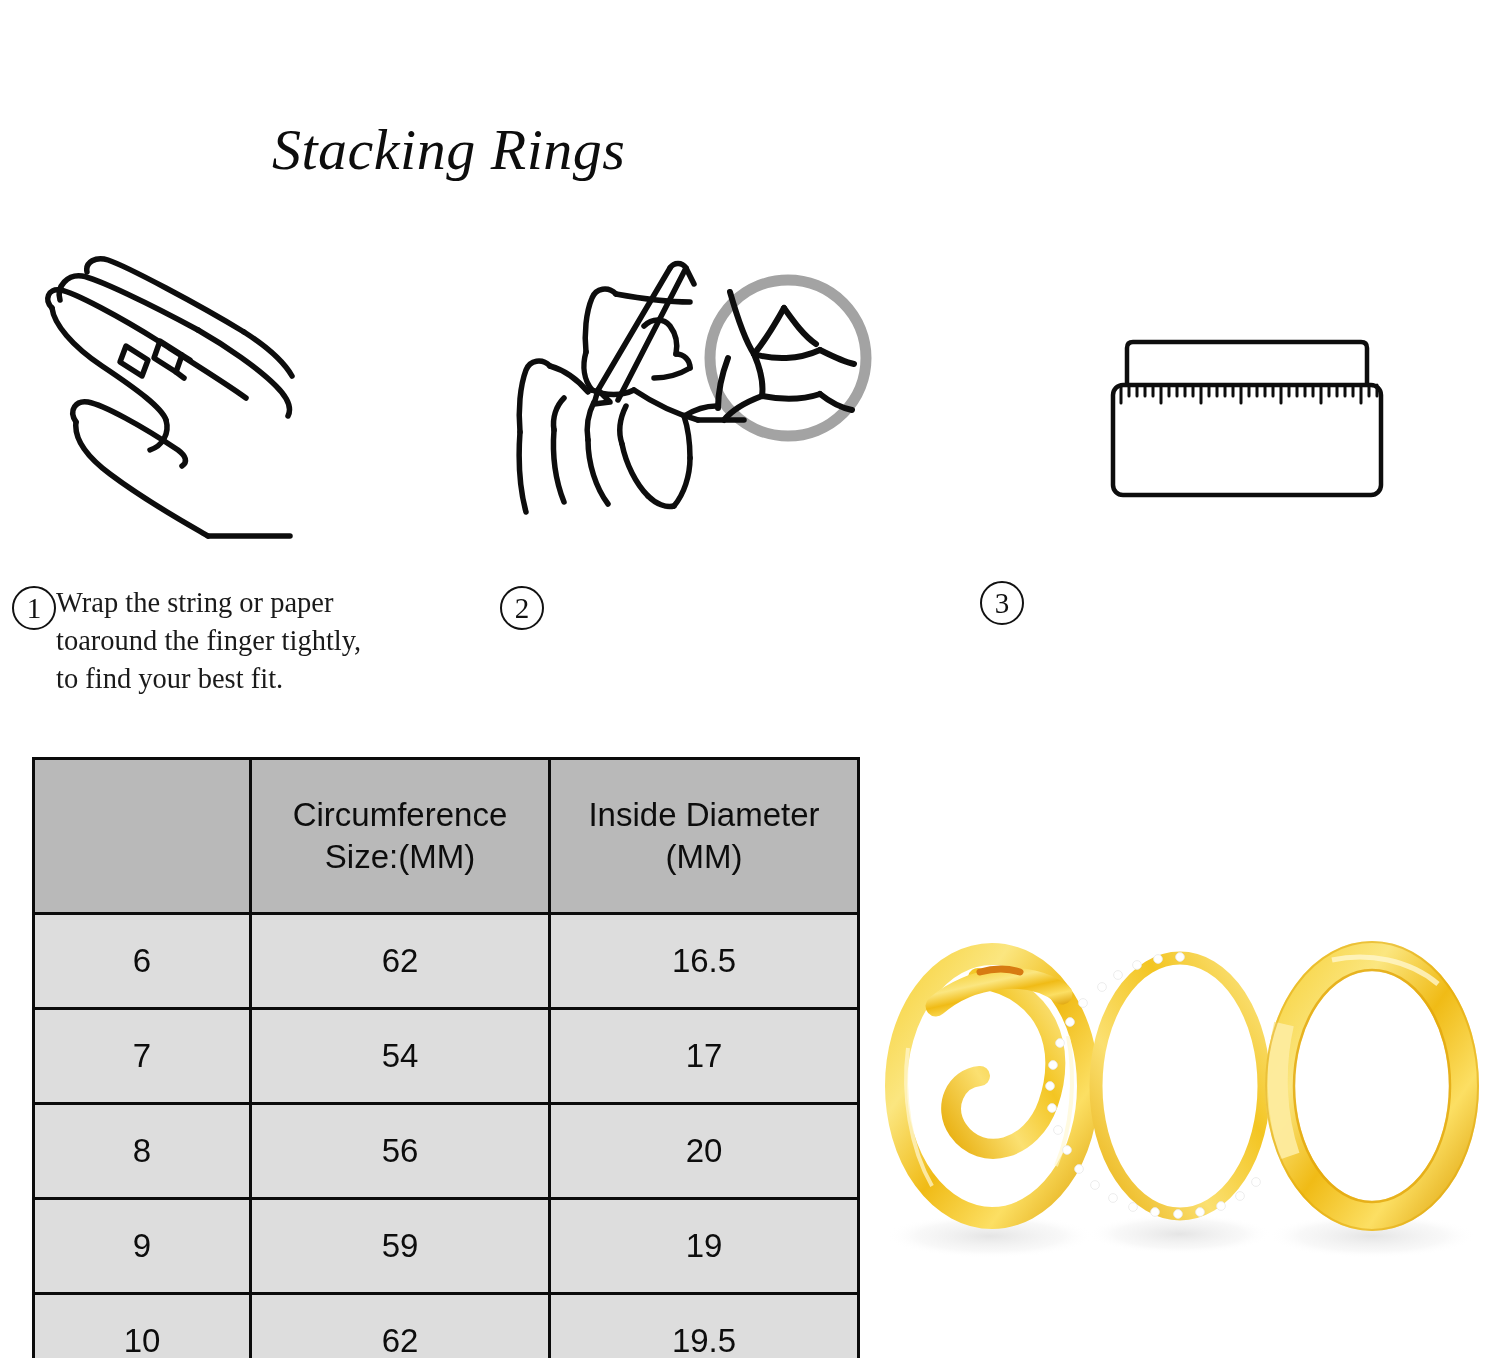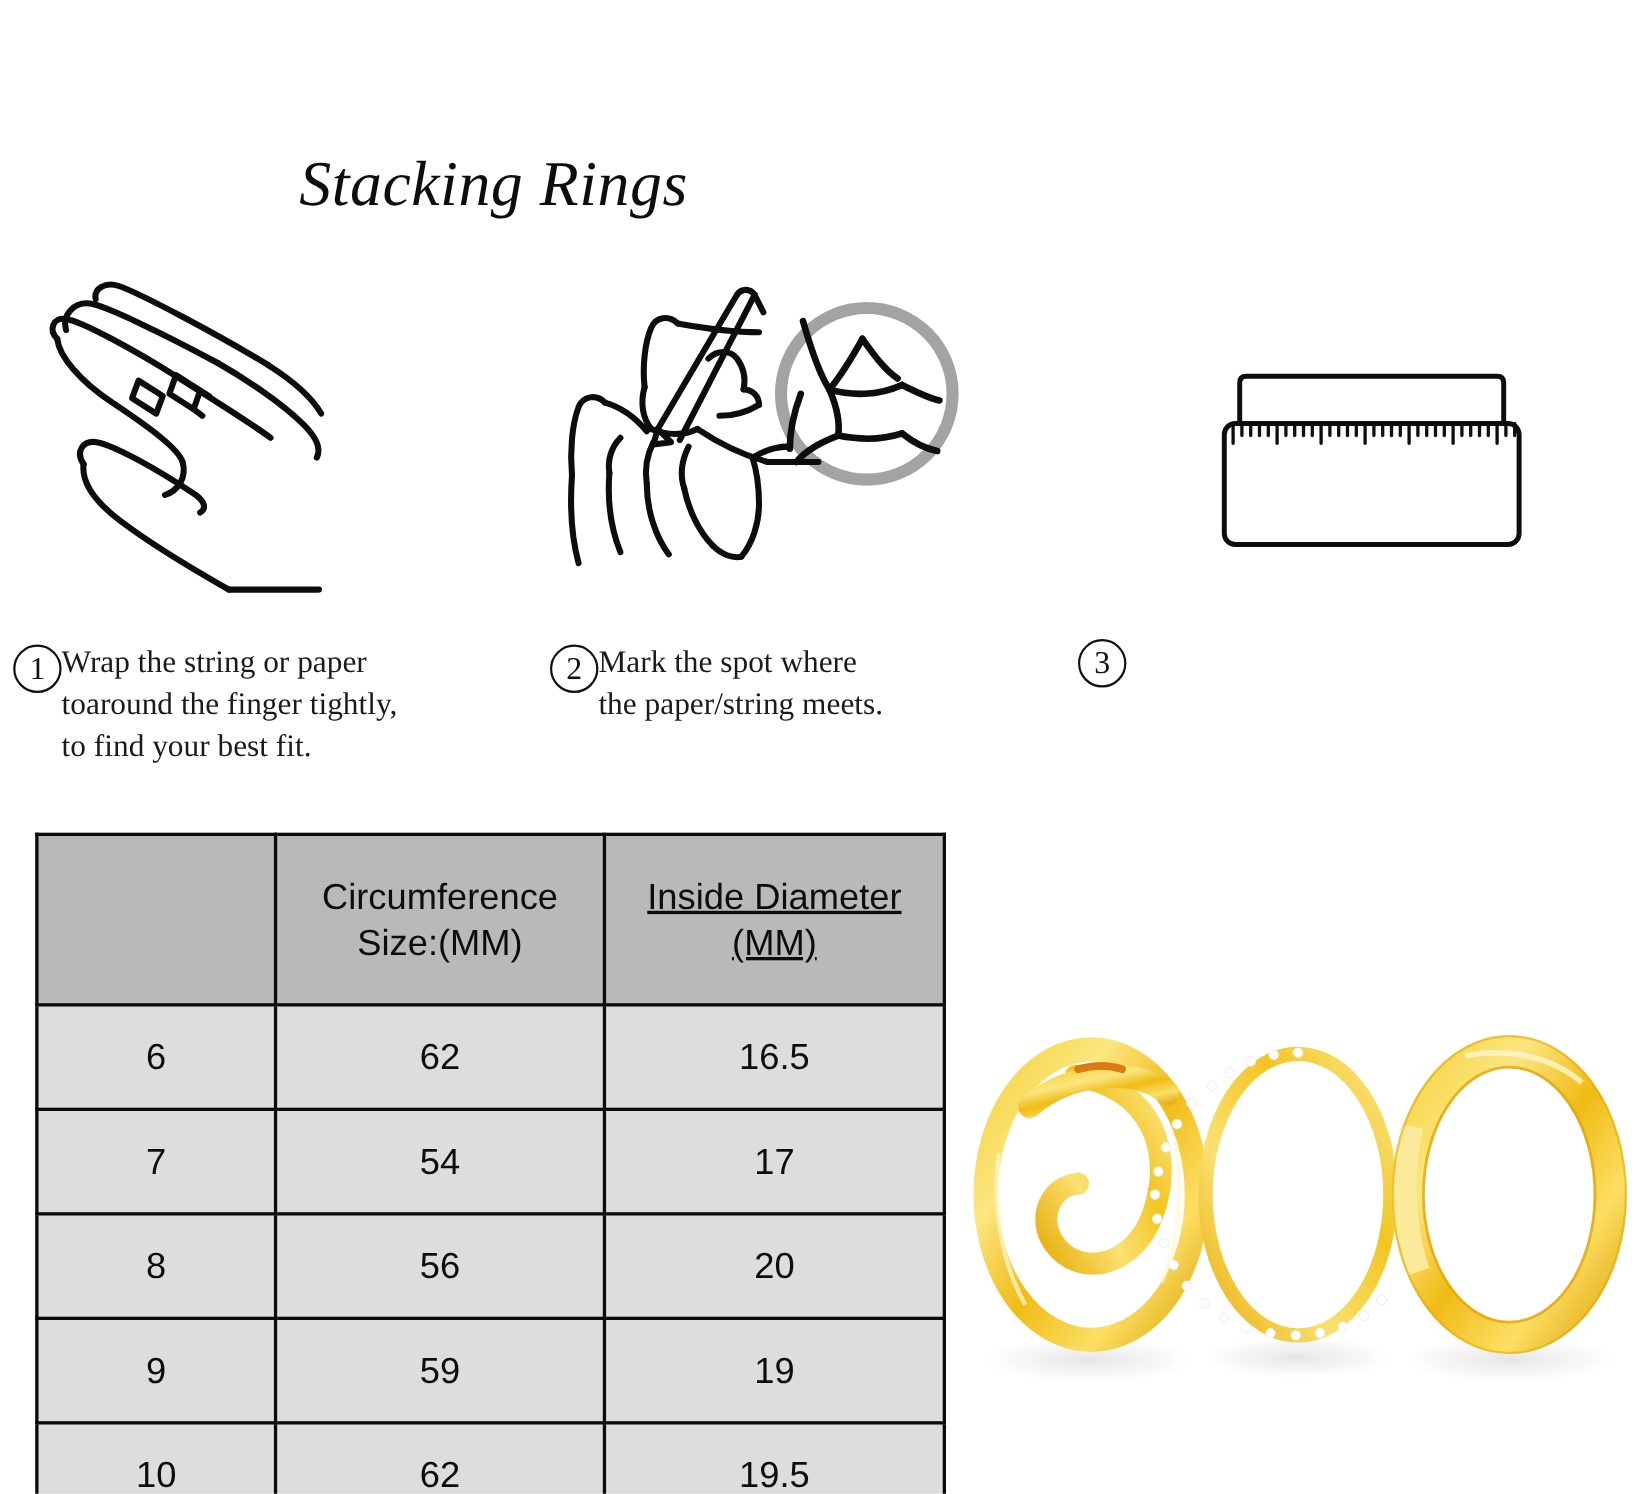--- a/index.html
+++ b/index.html
@@ -13,21 +13,21 @@
     position: relative;
     overflow: hidden;
     font-family: "Liberation Serif", serif;
     color: #111;
   }
 
   
   .title {
     position: absolute;
     left: 272px;
-    top: 133px;
+    top: 116px;
     font-family: "Liberation Serif", serif;
     font-style: italic;
     font-size: 58px;
     letter-spacing: 0.5px;
     color: #0d0d0d;
     white-space: nowrap;
   }
 
   
   .illus {
@@ -98,21 +98,21 @@
     line-height: 1.28;
     padding: 0 0;
   }
   .size-table td {
     background: #dddddd;
     height: 90px;
     font-size: 33px;
   }
   .col-size { width: 214px; }
   .col-circ { width: 296px; }
-  .col-diam { width: 306px; text-decoration: underline; }
+  .col-diam { width: 306px; }
 
   
   #ring-photo {
     position: absolute;
     left: 862px;
     top: 898px;
     width: 638px;
     height: 400px;
   }
   #ring-photo svg { display: block; }
@@ -250,22 +250,20 @@
 
 <div class="step" id="step-1">
   <div class="step-num">1</div>
   <div class="step-text">Wrap the string or paper
 toaround the finger tightly,
 to find your best fit.</div>
 </div>
 
 <div class="step" id="step-2">
   <div class="step-num">2</div>
-  <div class="step-text">Mark the spot where
-the paper/string meets.</div>
 </div>
 
 <div class="step" id="step-3">
   <div class="step-num">3</div>
 </div>
 
 <table class="size-table">
   <thead>
     <tr>
       <th class="col-size"></th>

